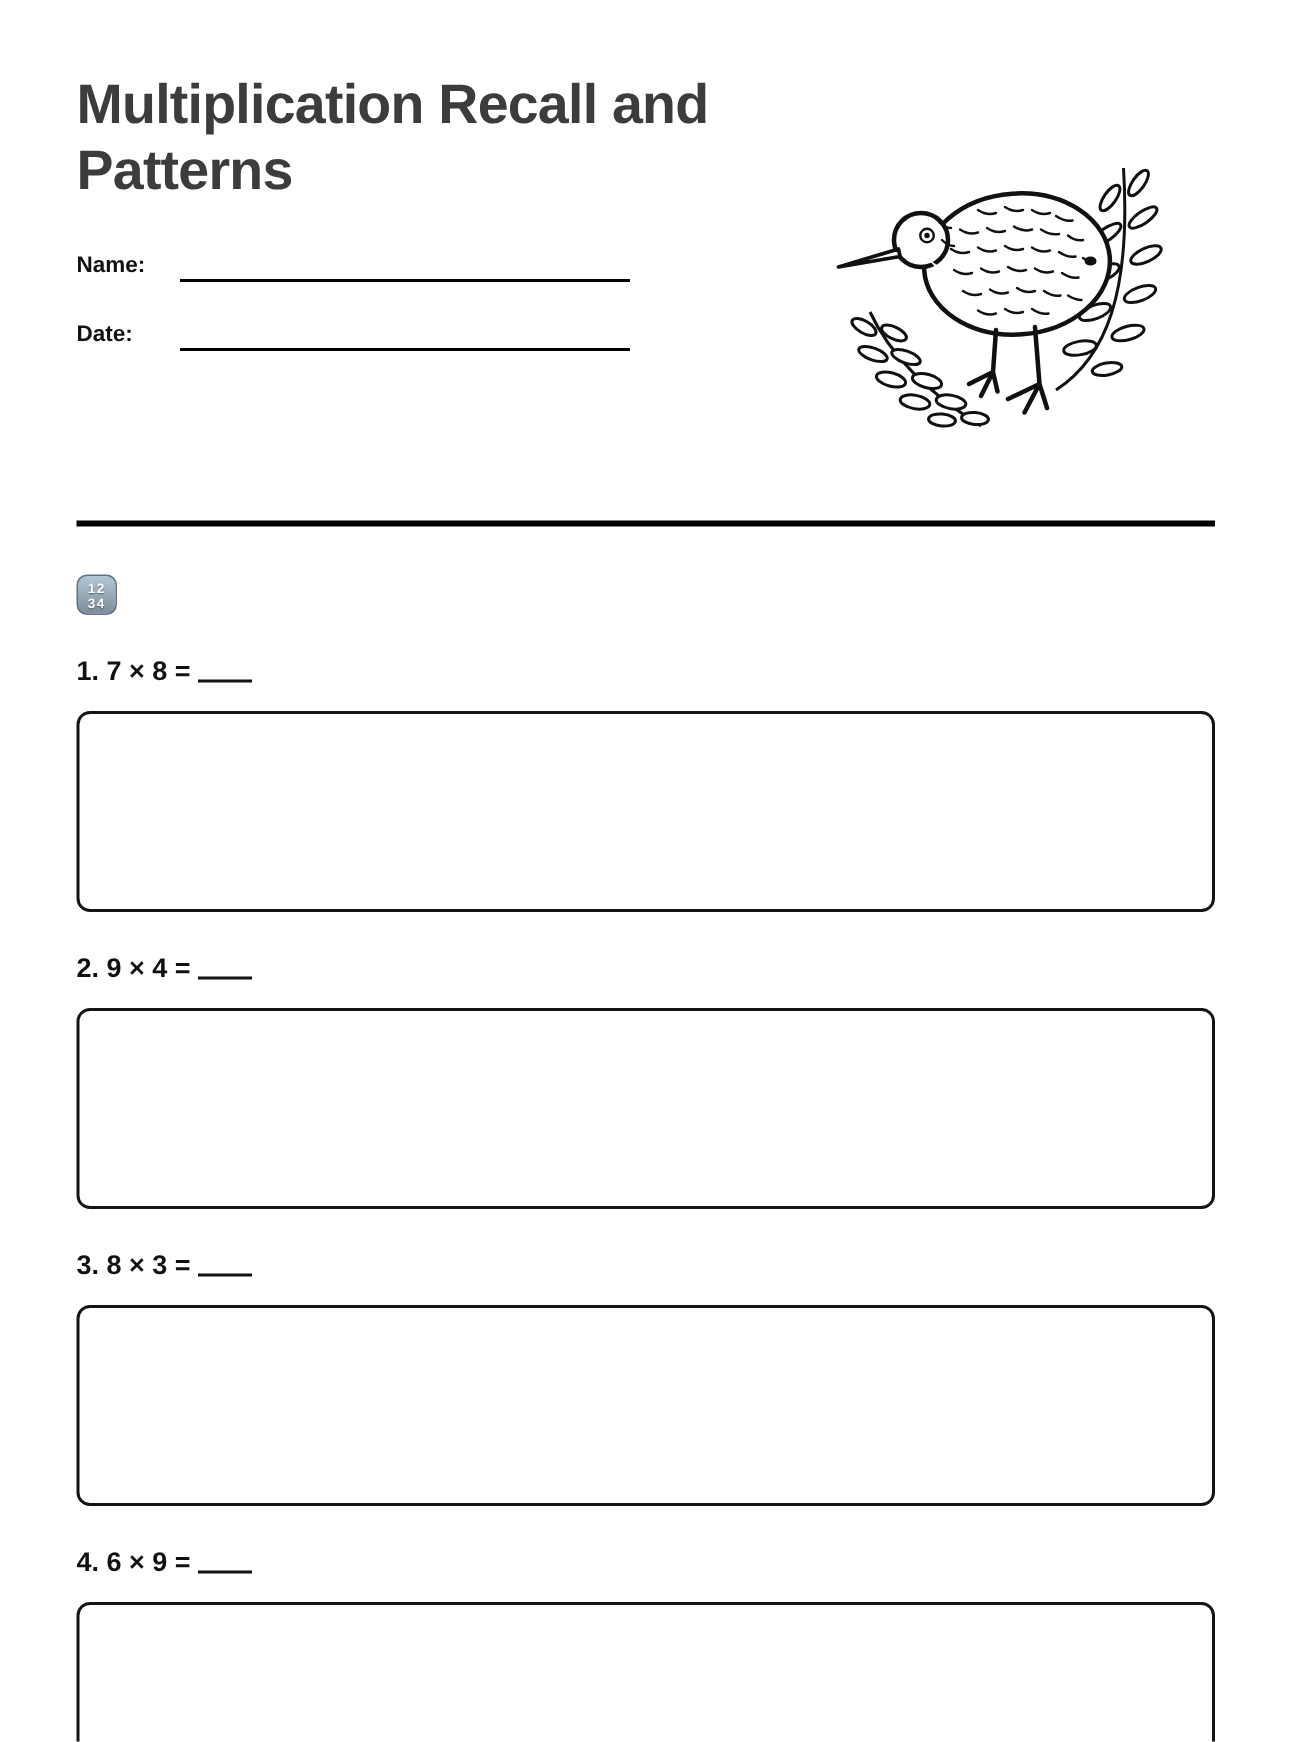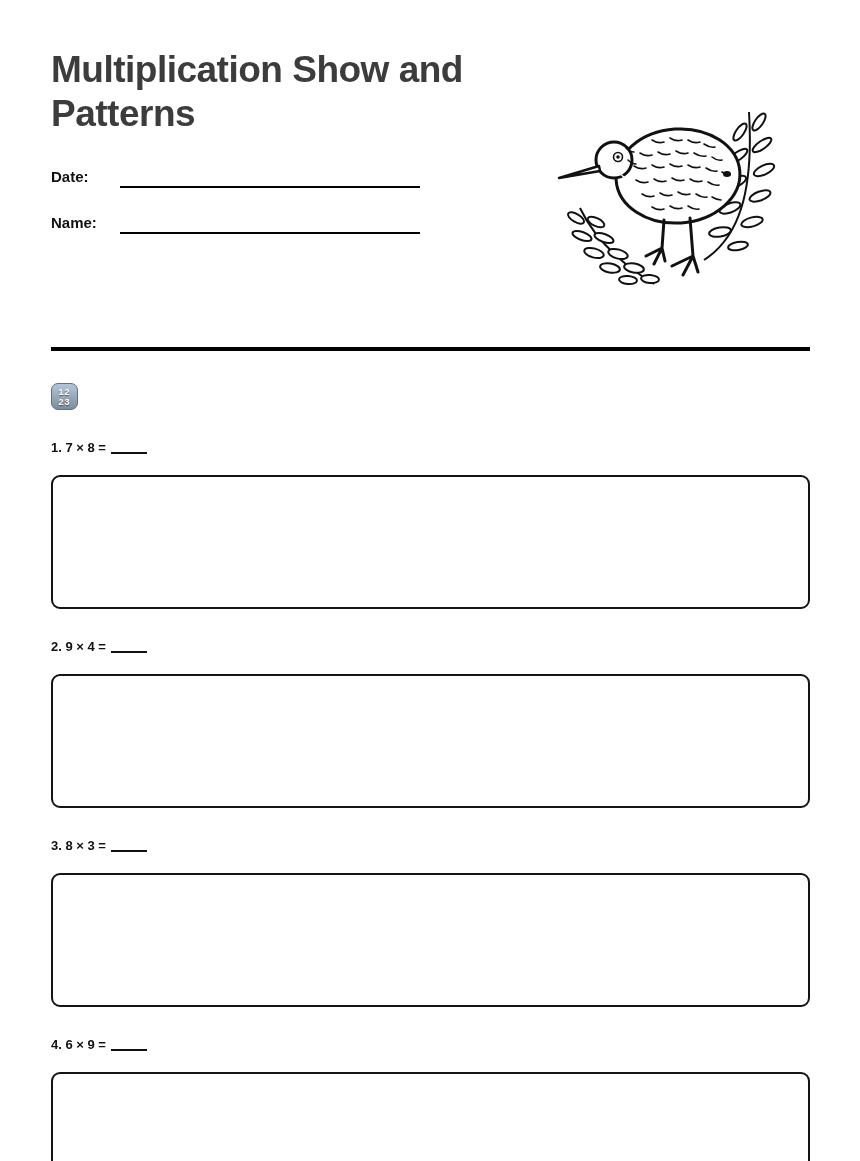--- a/index.html
+++ b/index.html
@@ -33,45 +33,45 @@
     display: flex; flex-direction: column; align-items: center; justify-content: center;
     color: #fff; font-weight: 700; font-size: 9px; line-height: 10px;
     text-shadow: 0 1px 1px rgba(0,0,0,0.45); letter-spacing: 1px;
     flex: 0 0 auto;
   }
   .section-heading .heading-text { font-size: 24px; font-weight: 700; color: #3c3c3c; line-height: 29px; }
 
   .instructions { margin-top: 23px; font-size: 15.5px; line-height: 18px; color: #1f1f1f; }
   .instructions .instr-label { font-weight: 700; color: #111; }
 
-  .question { margin-top: 28px; margin-bottom: 18px; font-size: 13px; font-weight: 700; line-height: 18px; color: #111; }
+  .question { margin-top: 28px; margin-bottom: 18px; font-size: 18px; font-weight: 700; line-height: 18px; color: #111; }
   .question .blank {
     display: inline-block; width: 36px; height: 14px;
     border-bottom: 2px solid #111; margin-left: 5px; transform: translateY(2px);
   }
   .answer-box {
     width: 759px; height: 134px;
     border: 2px solid #141414; border-radius: 9px;
     margin-bottom: 25px; background: #fff;
   }
   .answer-box.last { margin-bottom: 0; }
 </style>
 </head>
 <body>
 
 <div class="container">
 
-  <h1 class="page-title">Multiplication Show and Patterns</h1>
+  <h1 class="page-title">Multiplication Recall and Patterns</h1>
 
   <div class="field-row">
-    <span class="field-label">Date:</span>
+    <span class="field-label">Name:</span>
     <span class="field-line"></span>
   </div>
   <div class="field-row">
-    <span class="field-label">Name:</span>
+    <span class="field-label">Date:</span>
     <span class="field-line"></span>
   </div>
 
   <div class="kiwi-wrap">
     <svg width="244" height="192" viewBox="0 0 244 192" fill="none" xmlns="http://www.w3.org/2000/svg">
 
       <g stroke="#111" stroke-width="2" fill="#fff">
         <path d="M152 162 C 186 140, 202 96, 197 14" fill="none"></path>
         <ellipse cx="207" cy="24" rx="10" ry="4" transform="rotate(-55 207 24)"></ellipse>
         <ellipse cx="188" cy="34" rx="10" ry="4" transform="rotate(125 188 34)"></ellipse>
@@ -146,21 +146,21 @@
         <ellipse cx="175" cy="76" rx="4" ry="3" fill="#111"></ellipse>
       </g>
     </svg>
   </div>
 
   <hr class="divider">
 
   <div class="section-heading">
     <span class="emoji-icon">
       <span>12</span>
-      <span>23</span>
+      <span>34</span>
     </span>
   </div>
 
 
   <p class="question"><span>1.</span> <span>7 × 8 =</span><span class="blank"></span></p>
   <div class="answer-box"></div>
 
   <p class="question"><span>2.</span> <span>9 × 4 =</span><span class="blank"></span></p>
   <div class="answer-box"></div>
 

